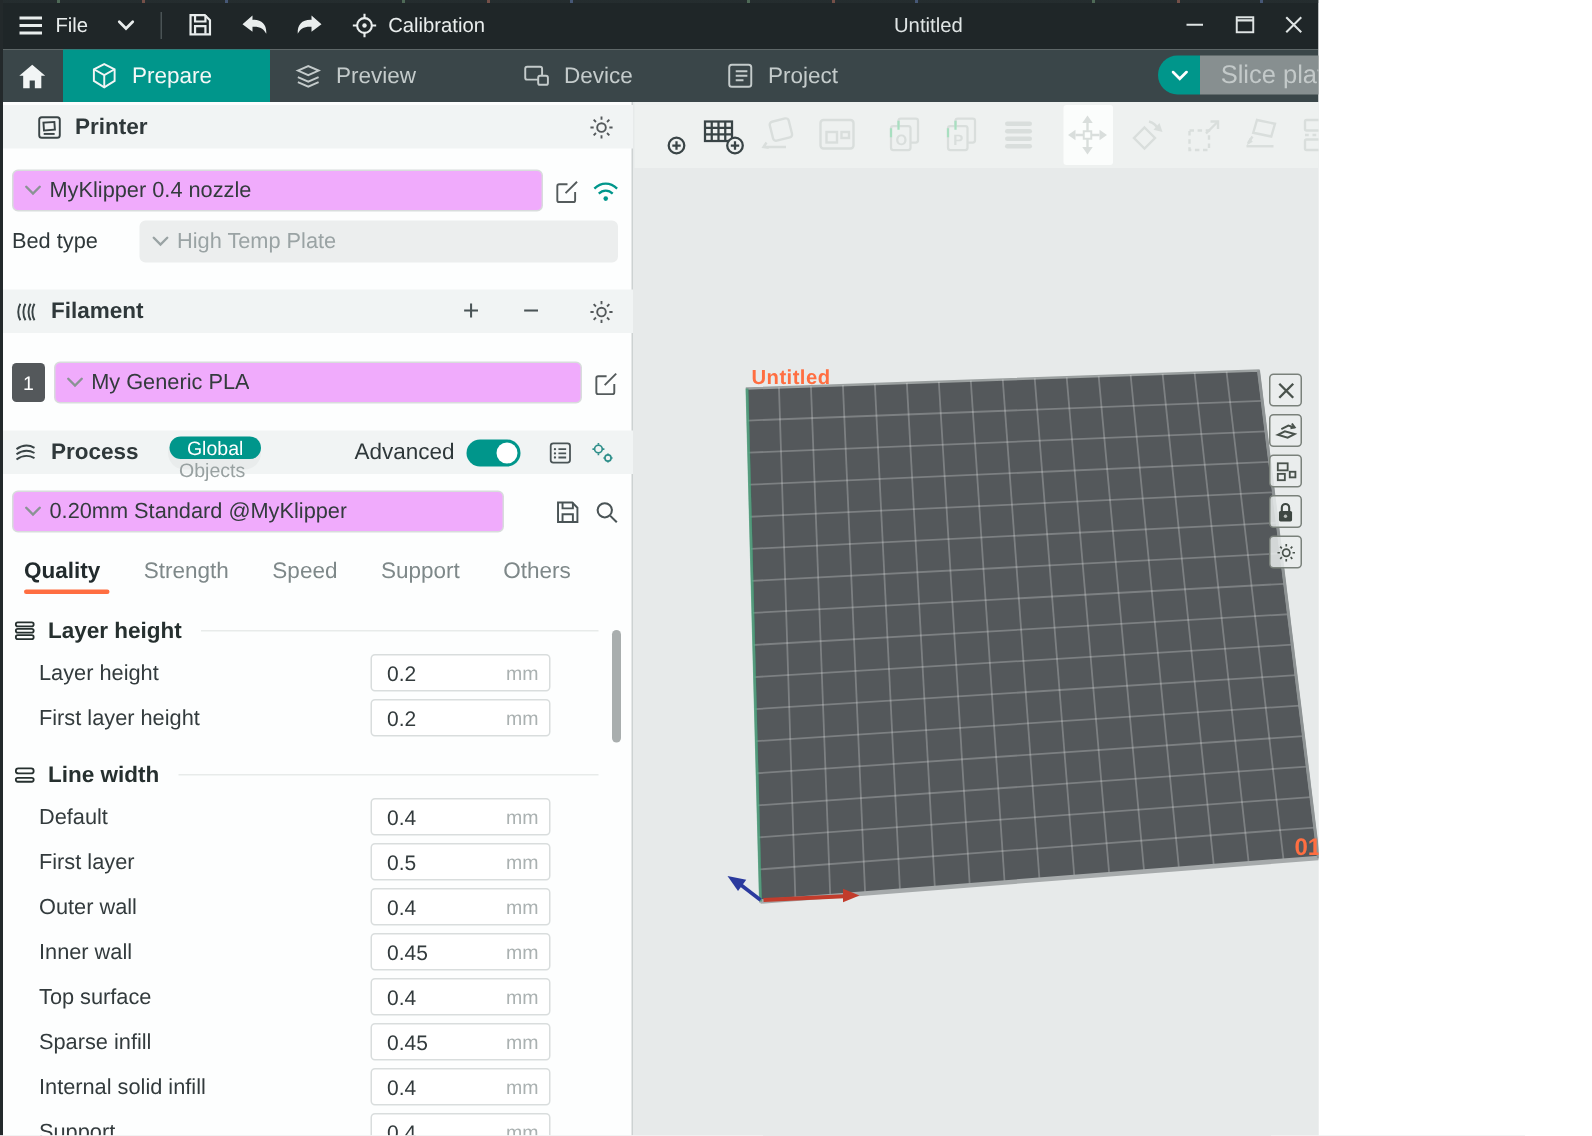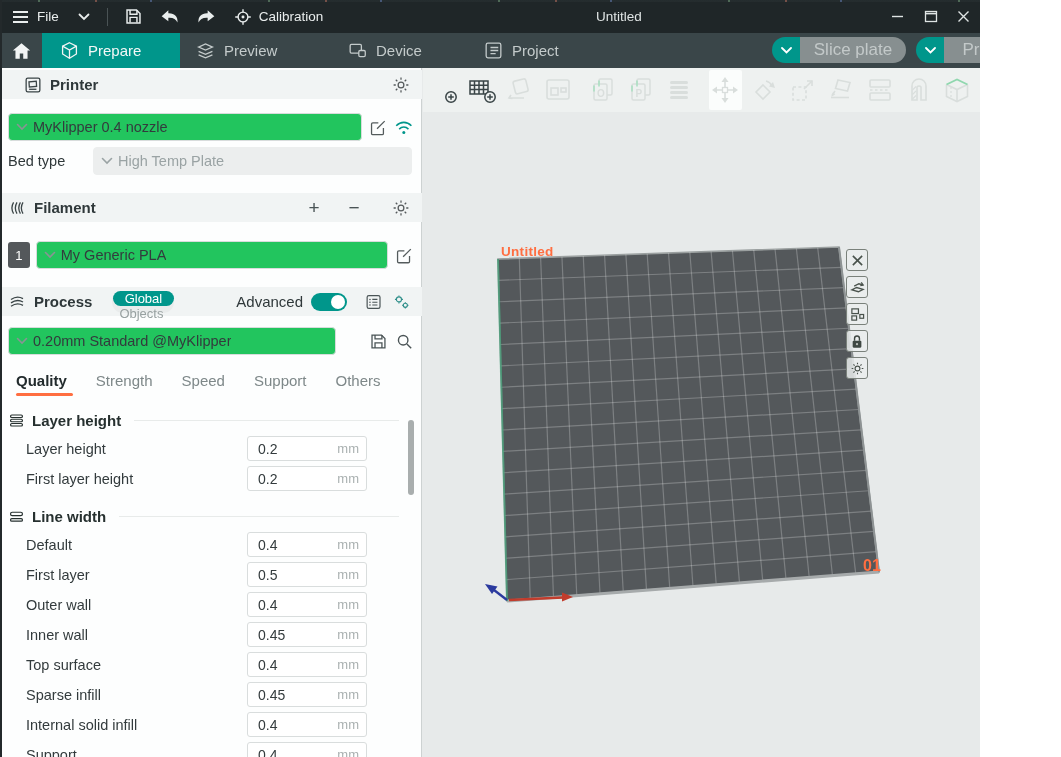--- a/index.html
+++ b/index.html
@@ -1,18 +1,18 @@
 <!DOCTYPE html>
 <html><head>
 <meta charset="utf-8">
 <style>
   * { margin:0; padding:0; box-sizing:border-box; }
   html,body { width:1061px; height:757px; overflow:hidden; }
   body { font-family:"Liberation Sans","DejaVu Sans",sans-serif; }
-  .app { position:relative; width:980px; height:757px; background:#E7EAEA; overflow:hidden; }
+  .app { position:relative; width:879px; height:757px; background:#E7EAEA; overflow:hidden; }
 
   
   .titlebar { position:absolute; left:0; top:0; width:100%; height:33px; background:#1F2628; display:flex; align-items:center; color:#E9EDED; }
   .glitch { position:absolute; left:0; top:0; width:100%; height:2px; opacity:.8;
     background:repeating-linear-gradient(90deg,#262e30 0 38px,#5a7a62 38px 40px,#262e30 40px 95px,#8a5a50 95px 97px,#262e30 97px 150px,#50648a 150px 152px,#262e30 152px 230px); }
   .menu-btn { display:flex; align-items:center; gap:8px; padding:0 10px 0 12px; height:33px; cursor:default; }
   .menu-btn span { font-size:13.5px; }
   .tb-divider { width:1px; height:18px; background:#4A5355; margin:0 8px; }
   .tb-btn { width:36px; height:33px; display:flex; align-items:center; justify-content:center; }
   .tb-calib { display:flex; align-items:center; gap:7px; padding:0 10px; height:33px; }
@@ -30,21 +30,21 @@
   .splitbtn .chevpart { width:28px; height:26px; background:#00968B; border-radius:13px 0 0 13px; display:flex; align-items:center; justify-content:center; }
   .splitbtn .labelpart { height:26px; background:#878F90; border-radius:0 13px 13px 0; color:#C3C9C9; font-size:17px; display:flex; align-items:center; justify-content:center; padding:0 4px; }
 
   
   .leftpanel { position:absolute; left:0; top:68px; width:422px; height:689px; background:#FDFEFE; border-right:1px solid #CDD2D2; }
   .edgestrip { position:absolute; left:0; top:0; width:2px; height:757px; background:#23292B; z-index:50; }
   .sec-hdr { position:absolute; left:0; width:422px; height:29px; background:#F1F4F4; display:flex; align-items:center; padding:0 12px 0 8px; gap:8px; }
   .sec-hdr .sec-title { font-size:15px; font-weight:700; color:#2F383A; }
   .sec-hdr .spacer { flex:1; }
   .pm-btn { font-size:19px; color:#4A5456; width:24px; text-align:center; line-height:1; }
-  .combo { display:flex; align-items:center; gap:5px; height:28px; background:#22c55e; border:1px solid #D8DCDC; border-radius:4px; padding:0 8px 0 7px; }
+  .combo { display:flex; align-items:center; gap:5px; height:28px; background:#f0abfc; border:1px solid #D8DCDC; border-radius:4px; padding:0 8px 0 7px; }
   .combo .combo-text { font-size:14.5px; color:#333B3D; white-space:nowrap; overflow:hidden; }
   .combo.gray { background:#ECEEEE; border-color:#ECEEEE; }
   .combo.gray .combo-text { color:#9AA3A4; }
   .rowlabel { font-size:14.5px; color:#2F383A; }
   .badge1 { width:22px; height:26px; background:#54585B; color:#fff; border-radius:3px; display:flex; align-items:center; justify-content:center; font-size:13px; }
   .seg { display:flex; align-items:center; height:22px; background:#E9ECEC; border-radius:11px;flex-direction:column; }
   .seg .seg-on { height:22px; background:#00968B; color:#fff; border-radius:11px; font-size:13px; display:flex; align-items:center; padding:0 12px; }
   .seg .seg-off { color:#98A1A1; font-size:13px; padding:0 11px 0 7px; }
   .toggle { width:36px; height:18px; background:#00968B; border-radius:9px; position:relative; }
   .toggle .knob { position:absolute; right:2px; top:2px; width:14px; height:14px; background:#fff; border-radius:50%; }

